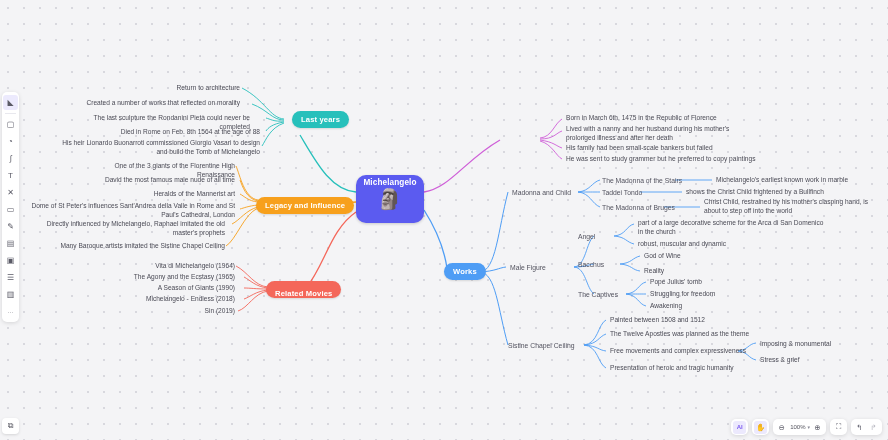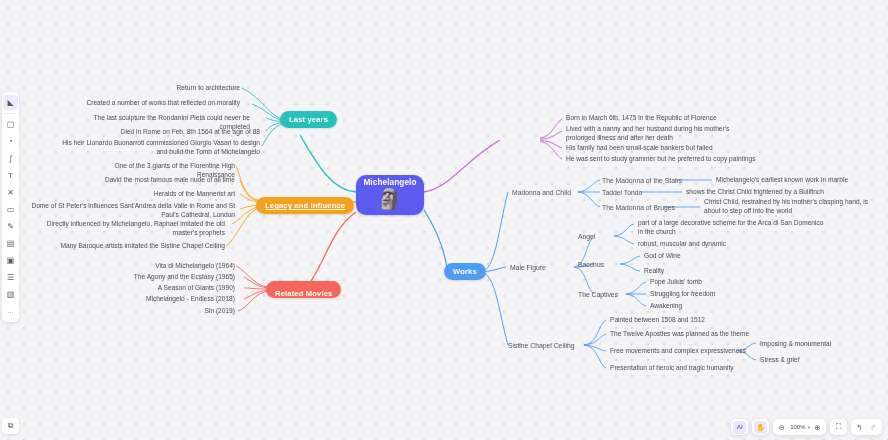--- a/index.html
+++ b/index.html
@@ -9,21 +9,21 @@
     background: #f4f4f6;
     background-image: radial-gradient(circle, #d8d8de 1px, transparent 1px);
     background-size: 16px 16px;
     position: relative;
   }
   #canvas { position: absolute; inset: 0; }
   svg.links { position: absolute; left: 0; top: 0; width: 888px; height: 440px; pointer-events: none; }
 
   
   .central {
-    position: absolute; left: 356px; top: 175px; width: 68px; height: 40px;
+    position: absolute; left: 356px; top: 175px; width: 68px; height: 48px;
     background: #5b5bf0; border-radius: 10px;
     display: flex; flex-direction: column; align-items: center; justify-content: flex-start;
     padding-top: 3px;
     box-shadow: 0 1px 3px rgba(0,0,0,.18);
   }
   .central .ttl { color: #fff; font-size: 8.2px; font-weight: 700; letter-spacing: .1px; }
   .central .emo { font-size: 20px; line-height: 22px; margin-top: 1px; }
 
   
   .pill {
@@ -157,30 +157,30 @@
     <path d="M584,345 C598,346 598,364 606,368" stroke="#4e9df5" stroke-width=".9" fill="none"></path>
     <path d="M738,351 C748,350 748,344 756,343" stroke="#4e9df5" stroke-width=".9" fill="none"></path>
     <path d="M738,351 C748,352 748,358 756,360" stroke="#4e9df5" stroke-width=".9" fill="none"></path>
   </svg>
 
   <div class="central">
     <span class="ttl">Michelangelo</span>
     <span class="emo">🗿</span>
   </div>
 
-  <div class="pill teal" style="left:280px; top:111px;">
+  <div class="pill teal" style="left:292px; top:111px;">
     <span>Last years</span>
   </div>
   <div class="leaf r" style="left:100px; top:84px; width:140px;">Return to architecture</div>
   <div class="leaf r" style="left:80px; top:99px; width:160px;">Created a number of works that reflected on morality</div>
   <div class="leaf r" style="left:70px; top:114px; width:180px;">The last sculpture the Rondanini Pietà could never be completed</div>
   <div class="leaf r" style="left:100px; top:128px; width:160px;">Died in Rome on Feb. 8th 1564 at the age of 88</div>
   <div class="leaf r" style="left:60px; top:139px; width:200px;">His heir Lionardo Buonarroti commissioned Giorgio Vasari to design and build the Tomb of Michelangelo</div>
 
-  <div class="pill orange" style="left:256px; top:197px;text-decoration:underline;">
+  <div class="pill orange" style="left:256px; top:197px;">
     <span>Legacy and Influence</span>
   </div>
   <div class="leaf r" style="left:80px; top:162px; width:155px;">One of the 3 giants of the Florentine High Renaissance</div>
   <div class="leaf r" style="left:80px; top:176px; width:155px;">David the most famous male nude of all time</div>
   <div class="leaf r" style="left:90px; top:190px; width:145px;">Heralds of the Mannerist art</div>
   <div class="leaf r" style="left:25px; top:202px; width:210px;">Dome of St Peter's influences Sant'Andrea della Valle in Rome and St Paul's Cathedral, London</div>
   <div class="leaf r" style="left:35px; top:220px; width:190px;">Directly influenced by Michelangelo, Raphael imitated the old master's prophets</div>
   <div class="leaf r" style="left:55px; top:242px; width:170px;">Many Baroque artists imitated the Sistine Chapel Ceiling</div>
 
   <div class="pill red" style="left:266px; top:281px;align-items:flex-end;">

